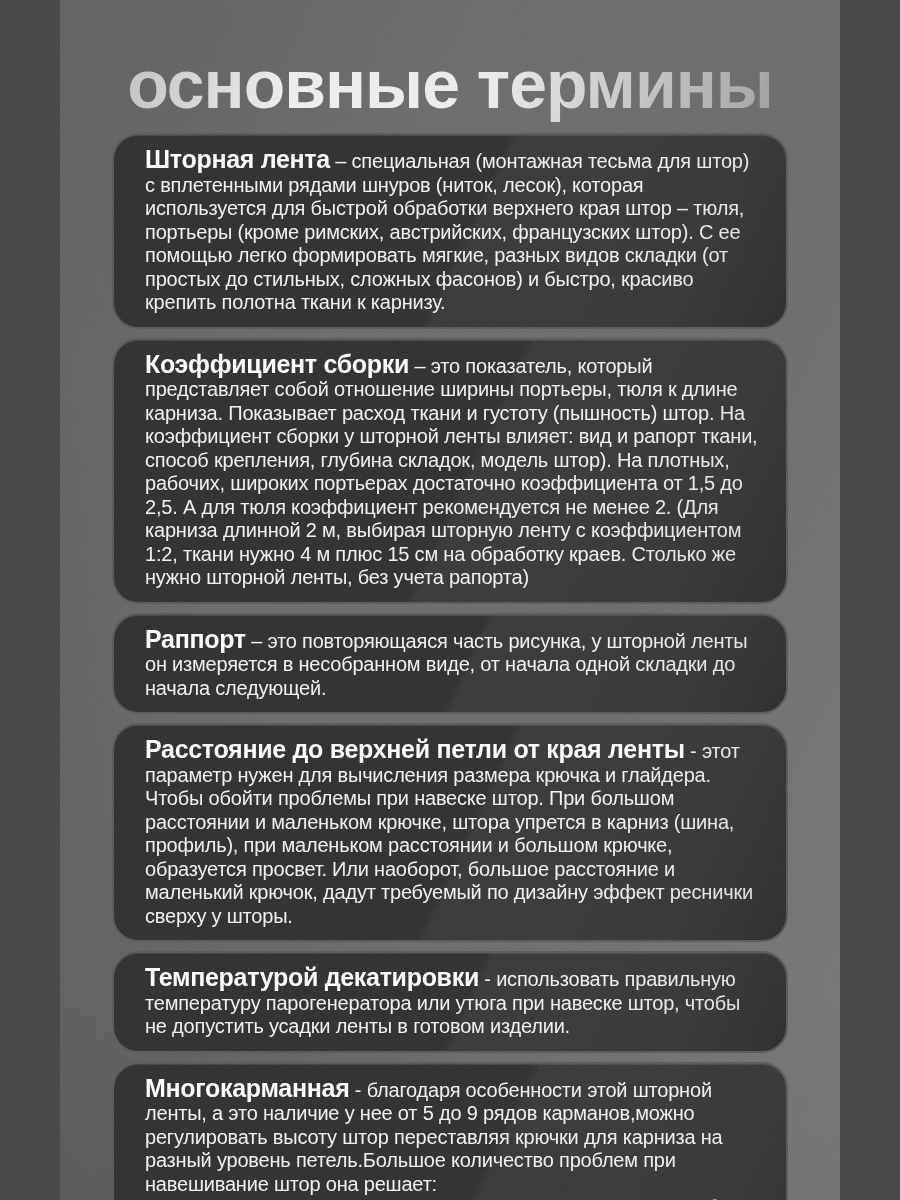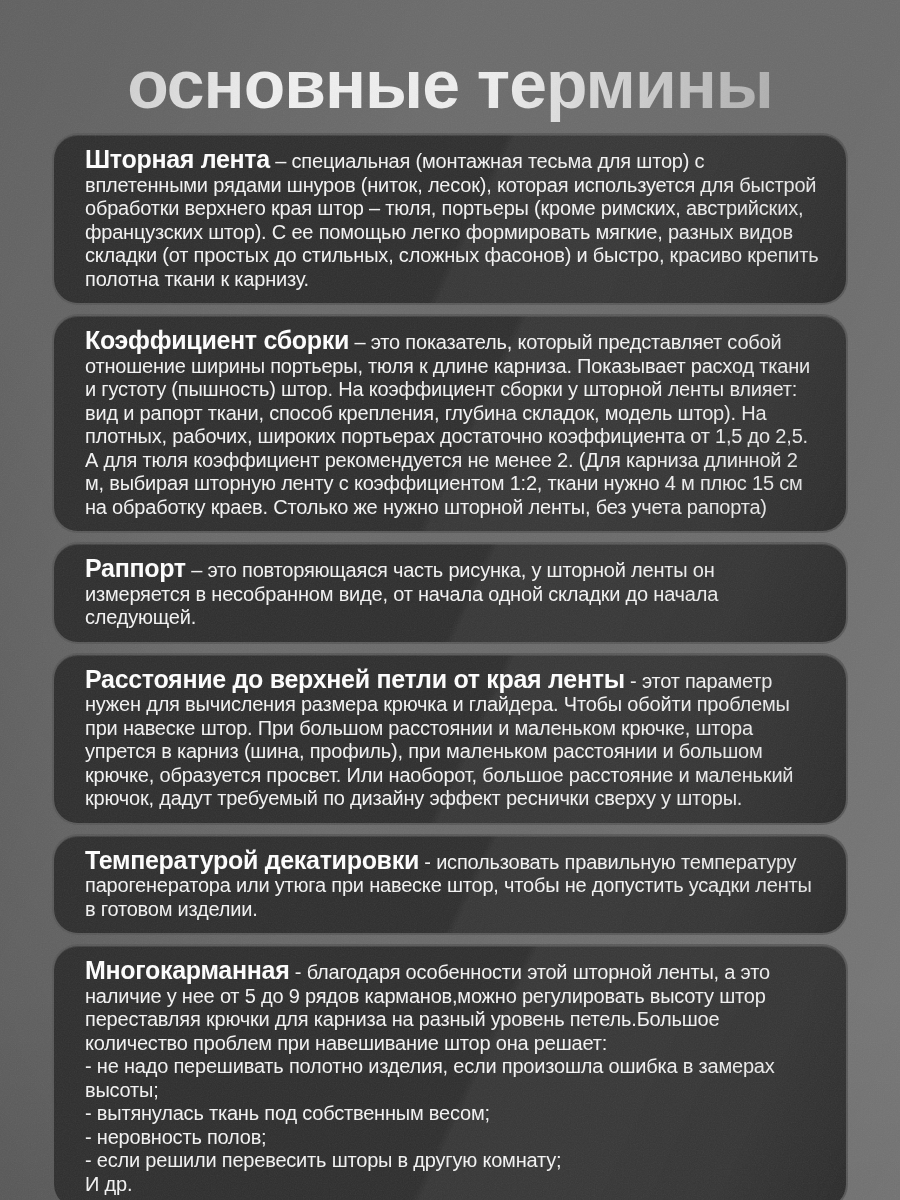--- a/index.html
+++ b/index.html
@@ -1,21 +1,21 @@
 <!DOCTYPE html>
 <html lang="ru"><head>
 <meta charset="utf-8">
 <style>
   * { margin: 0; padding: 0; box-sizing: border-box; }
 
   html, body { background: #4a4a4a; }
 
   .page {
     position: relative;
-    width: 900px;
+    width: 780px;
     height: 1200px;
     margin: 0 auto;
     background: #6b6b6b;
     overflow: hidden;
     font-family: "Liberation Sans", sans-serif;
   }
 
   
   .bg-overlay {
     position: absolute;

